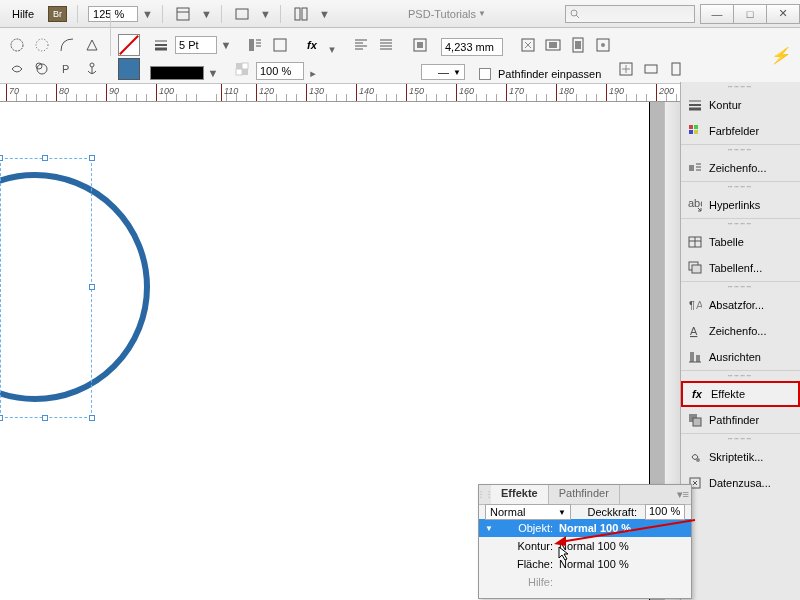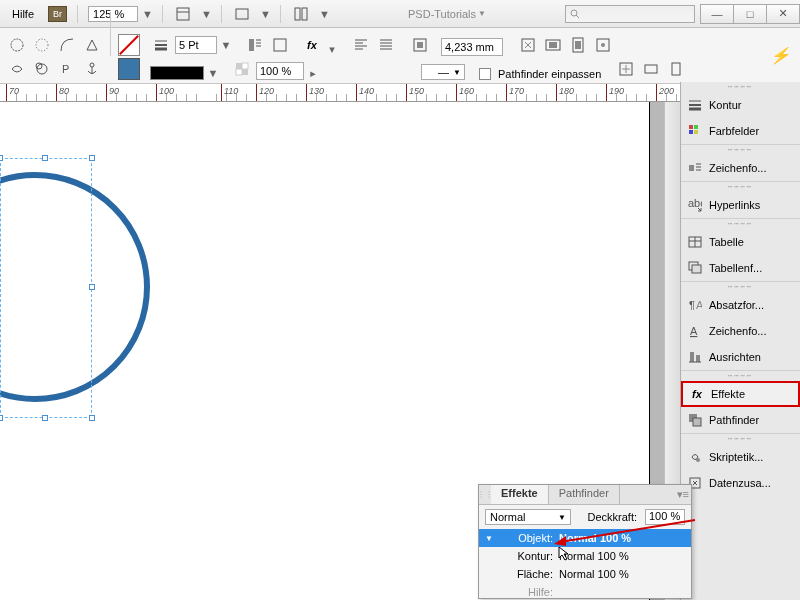--- a/index.html
+++ b/index.html
@@ -60,21 +60,21 @@
 .panel-btn .icon { width: 16px; height: 16px; display: flex; align-items: center; justify-content: center; }
 .panel-btn .icon svg { width: 14px; height: 14px; }
 .panel-btn.highlighted { border: 2px solid #d40000; background: #f0f0f0; }
 
 .effects-panel { position: absolute; left: 478px; top: 484px; width: 214px; height: 115px; background: #f3f3f3; border: 1px solid #9a9a9a; box-shadow: 2px 2px 4px rgba(0,0,0,.2); }
 .effects-panel .tabs { height: 20px; display: flex; background: #e4e4e4; border-bottom: 1px solid #bbb; }
 .effects-panel .tab { padding: 2px 10px; border-right: 1px solid #bbb; color: #666; }
 .effects-panel .tab.active { background: #f3f3f3; font-weight: bold; color: #333; }
 .effects-panel .tab-grip { width: 12px; display: flex; align-items: center; justify-content: center; color: #aaa; font-size: 8px; }
 .effects-panel .tab-menu { margin-left: auto; width: 16px; display: flex; align-items: center; justify-content: center; color: #888; }
-.effects-panel .blend-row { height: 24px; display: flex; align-items: center; padding: 2px 6px; gap: 4px; }
+.effects-panel .blend-row { height: 14px; display: flex; align-items: center; padding: 2px 6px; gap: 4px; }
 .effects-panel .blend-sel { border: 1px solid #aaa; background: #fff; height: 16px; width: 86px; padding: 0 4px; display: flex; align-items: center; }
 .effects-panel .opacity-label { margin-left: auto; }
 .effects-panel .opacity-val { border: 1px solid #aaa; background: #fff; height: 16px; width: 40px; padding: 0 3px; margin-left: 4px; }
 .effects-panel .list-row { height: 18px; display: flex; align-items: center; padding: 0 6px; gap: 6px; }
 .effects-panel .list-row .label { width: 54px; text-align: right; }
 .effects-panel .list-row .val { font-weight: bold; }
 .effects-panel .list-row.selected { background: #2f8fe8; color: #fff; }
 .effects-panel .list-row.selected .val { color: #fff; }
 .effects-panel .tri { width: 8px; color: inherit; font-size: 8px; }
 .effects-panel .cursor { position: absolute; left: 78px; top: 60px; font-size: 14px; color: #000; pointer-events: none; }

